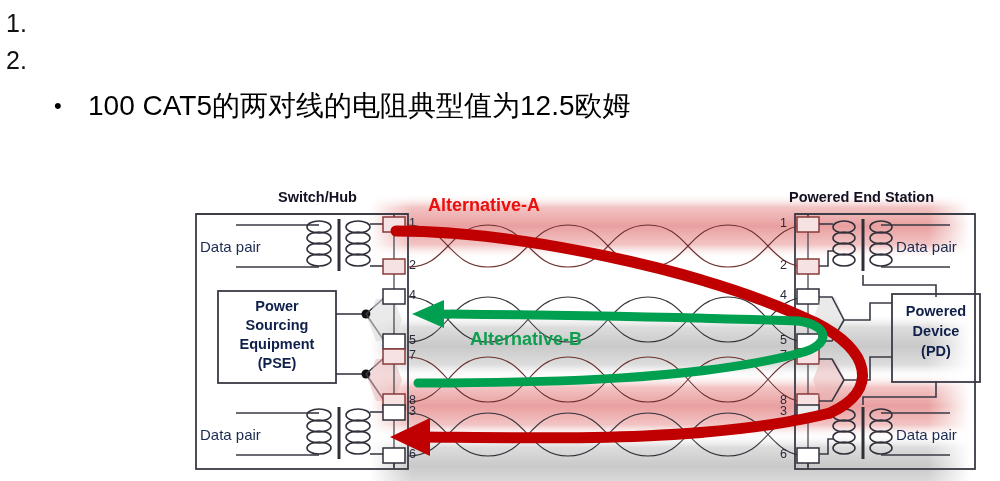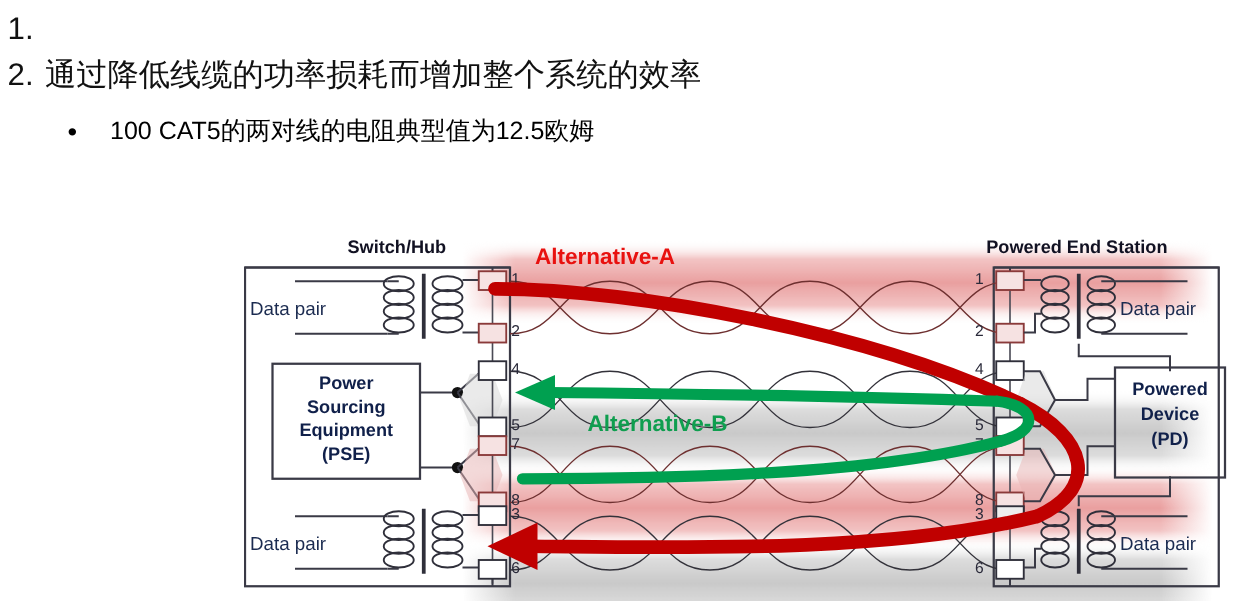--- a/index.html
+++ b/index.html
@@ -45,21 +45,21 @@
     position: absolute;
     left: 54px;
     top: 0px;
     font-size: 22px;
     line-height: 35px;
   }
   #line3 .sub-body {
     position: absolute;
     left: 88px;
     top: 0;
-    font-size: 20px;
+    font-size: 28px;
     line-height: 35px;
     white-space: nowrap;
   }
 
   
   #diagram {
     position: absolute;
     left: 180px;
     top: 175px;
     width: 820px;
@@ -116,21 +116,20 @@
 <body>
 
 <div id="slide-text">
 
   <div id="line1">
     <span class="bullet-line bullet-num">1.</span>
   </div>
 
   <div id="line2">
     <span class="bullet-line bullet-num">2.</span>
-    <span class="bullet-line bullet-body">通过降低线缆的功率损耗而增加整个系统的效率</span>
   </div>
 
   <div id="line3">
     <span class="sub-dot">•</span>
     <span class="sub-body">100 CAT5的两对线的电阻典型值为12.5欧姆</span>
   </div>
 
 </div>
 
 <div id="diagram">

